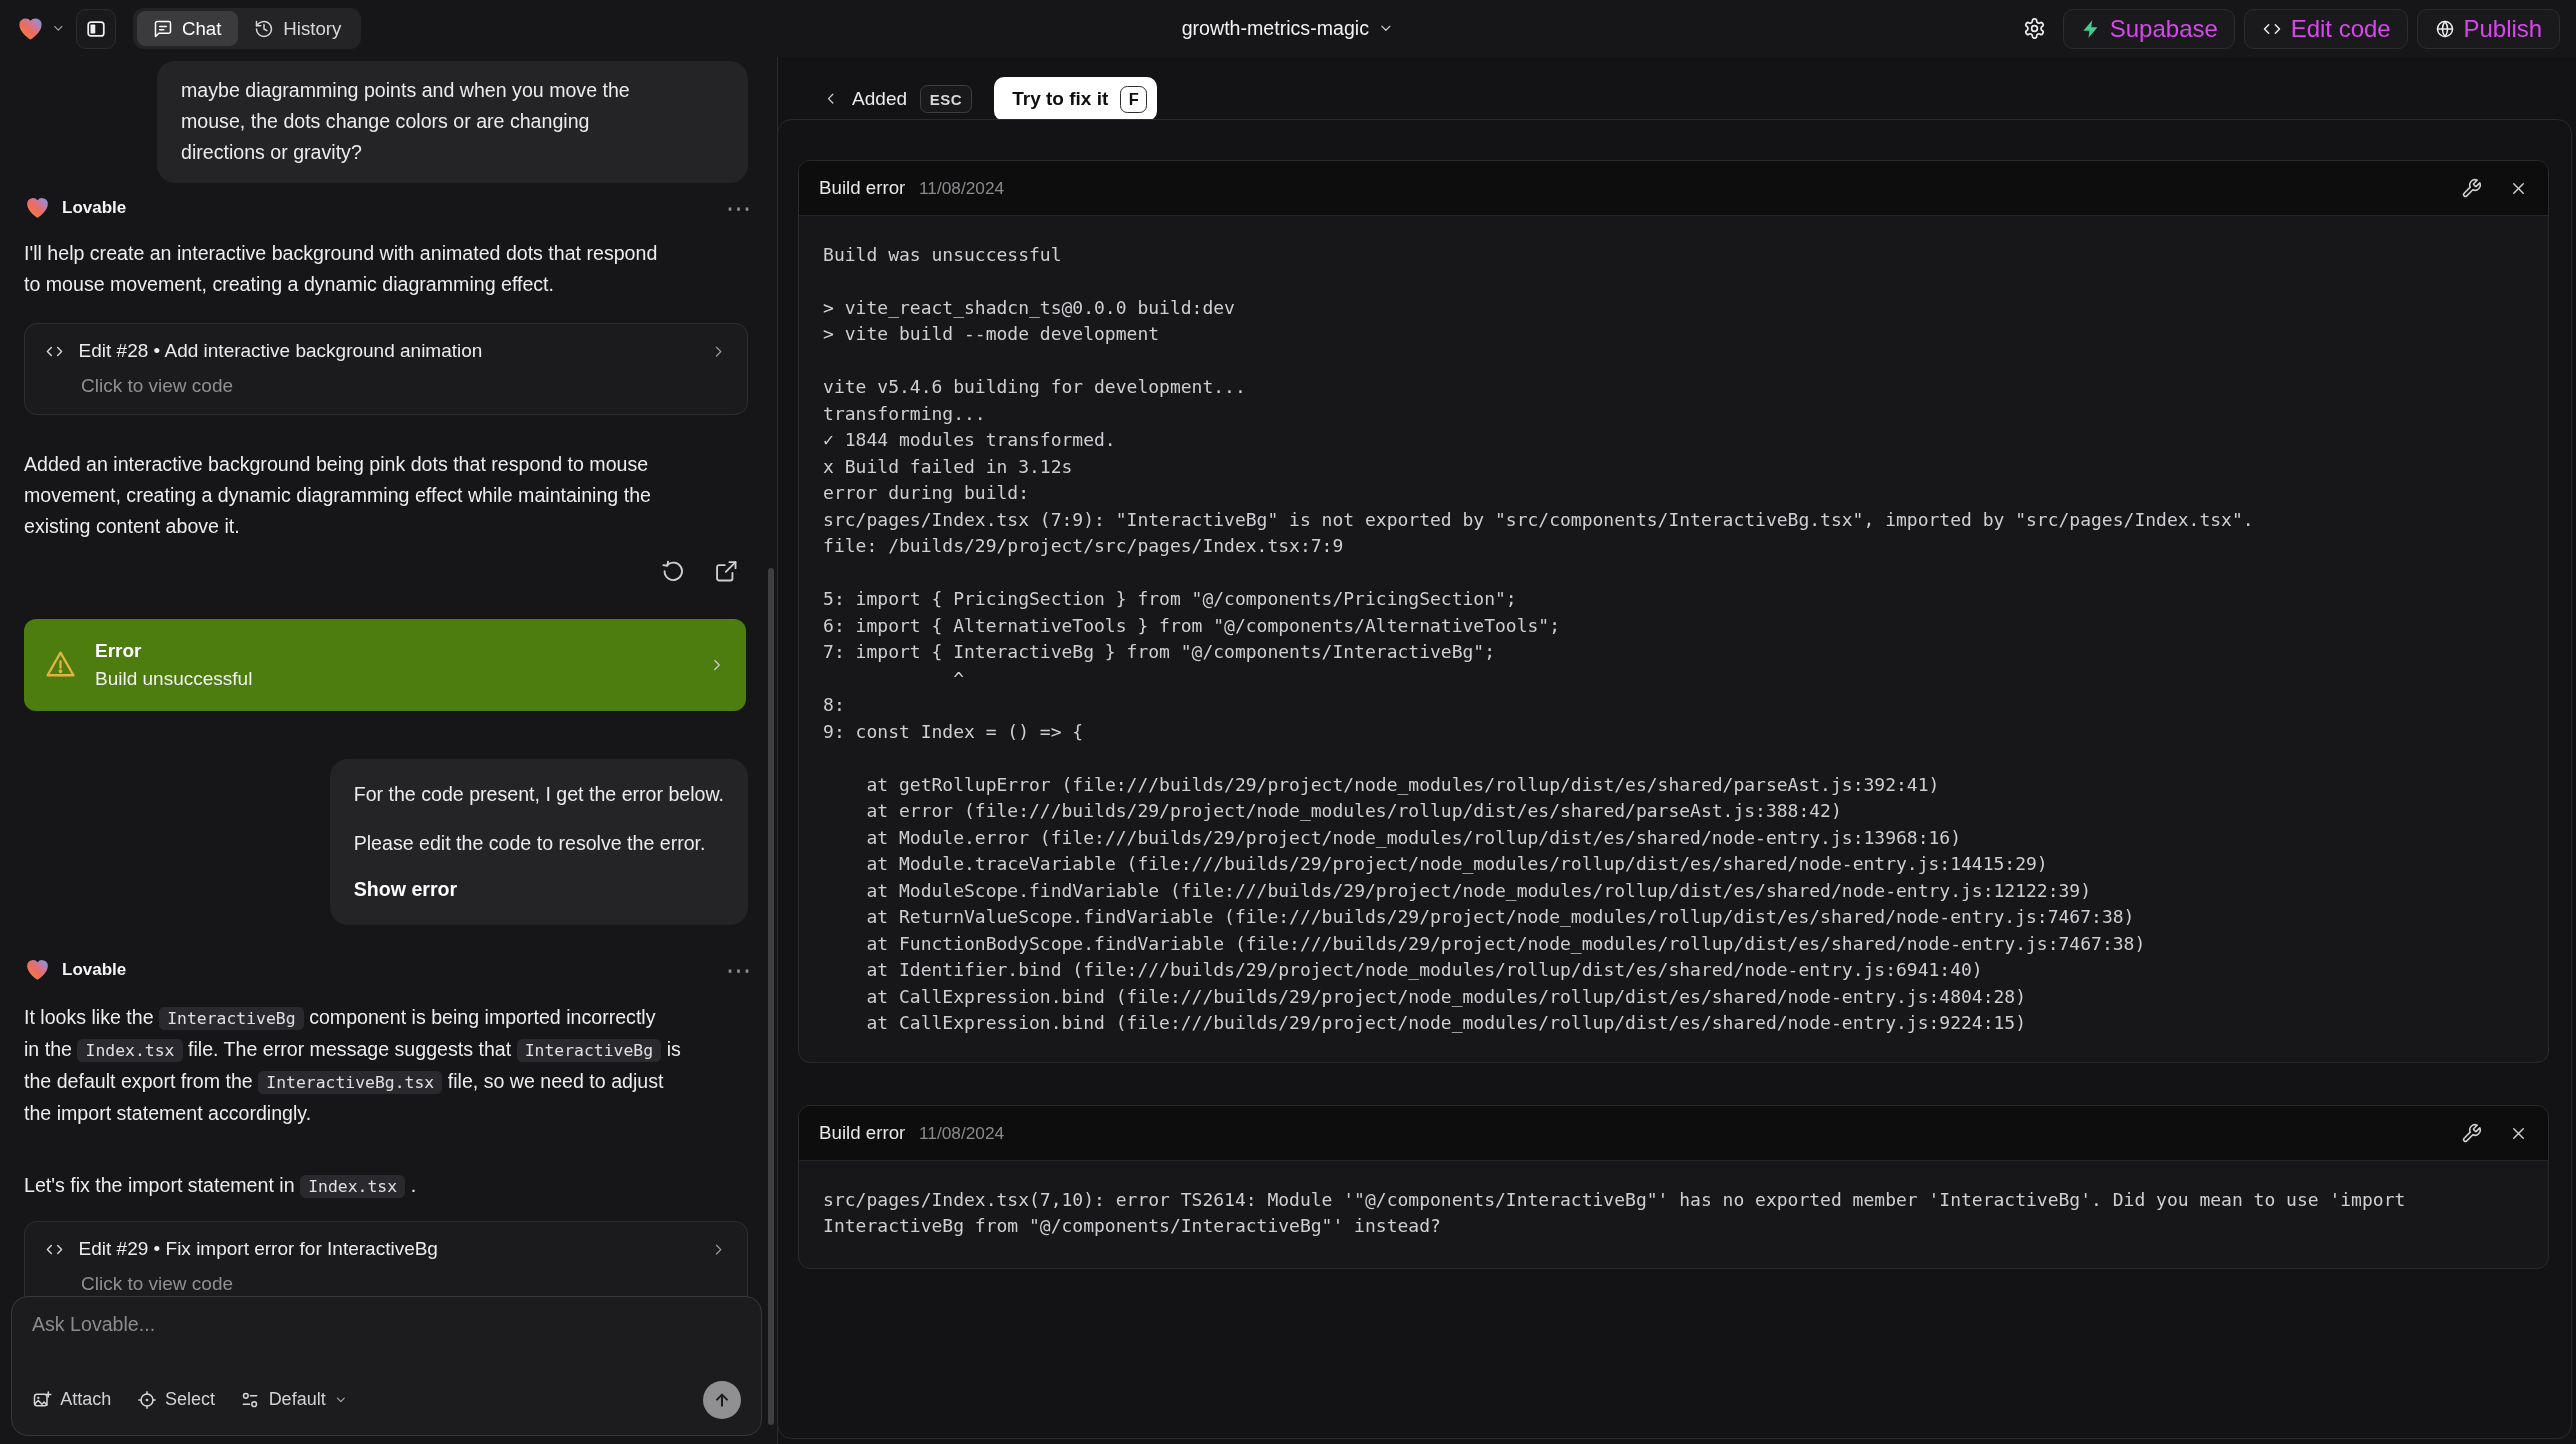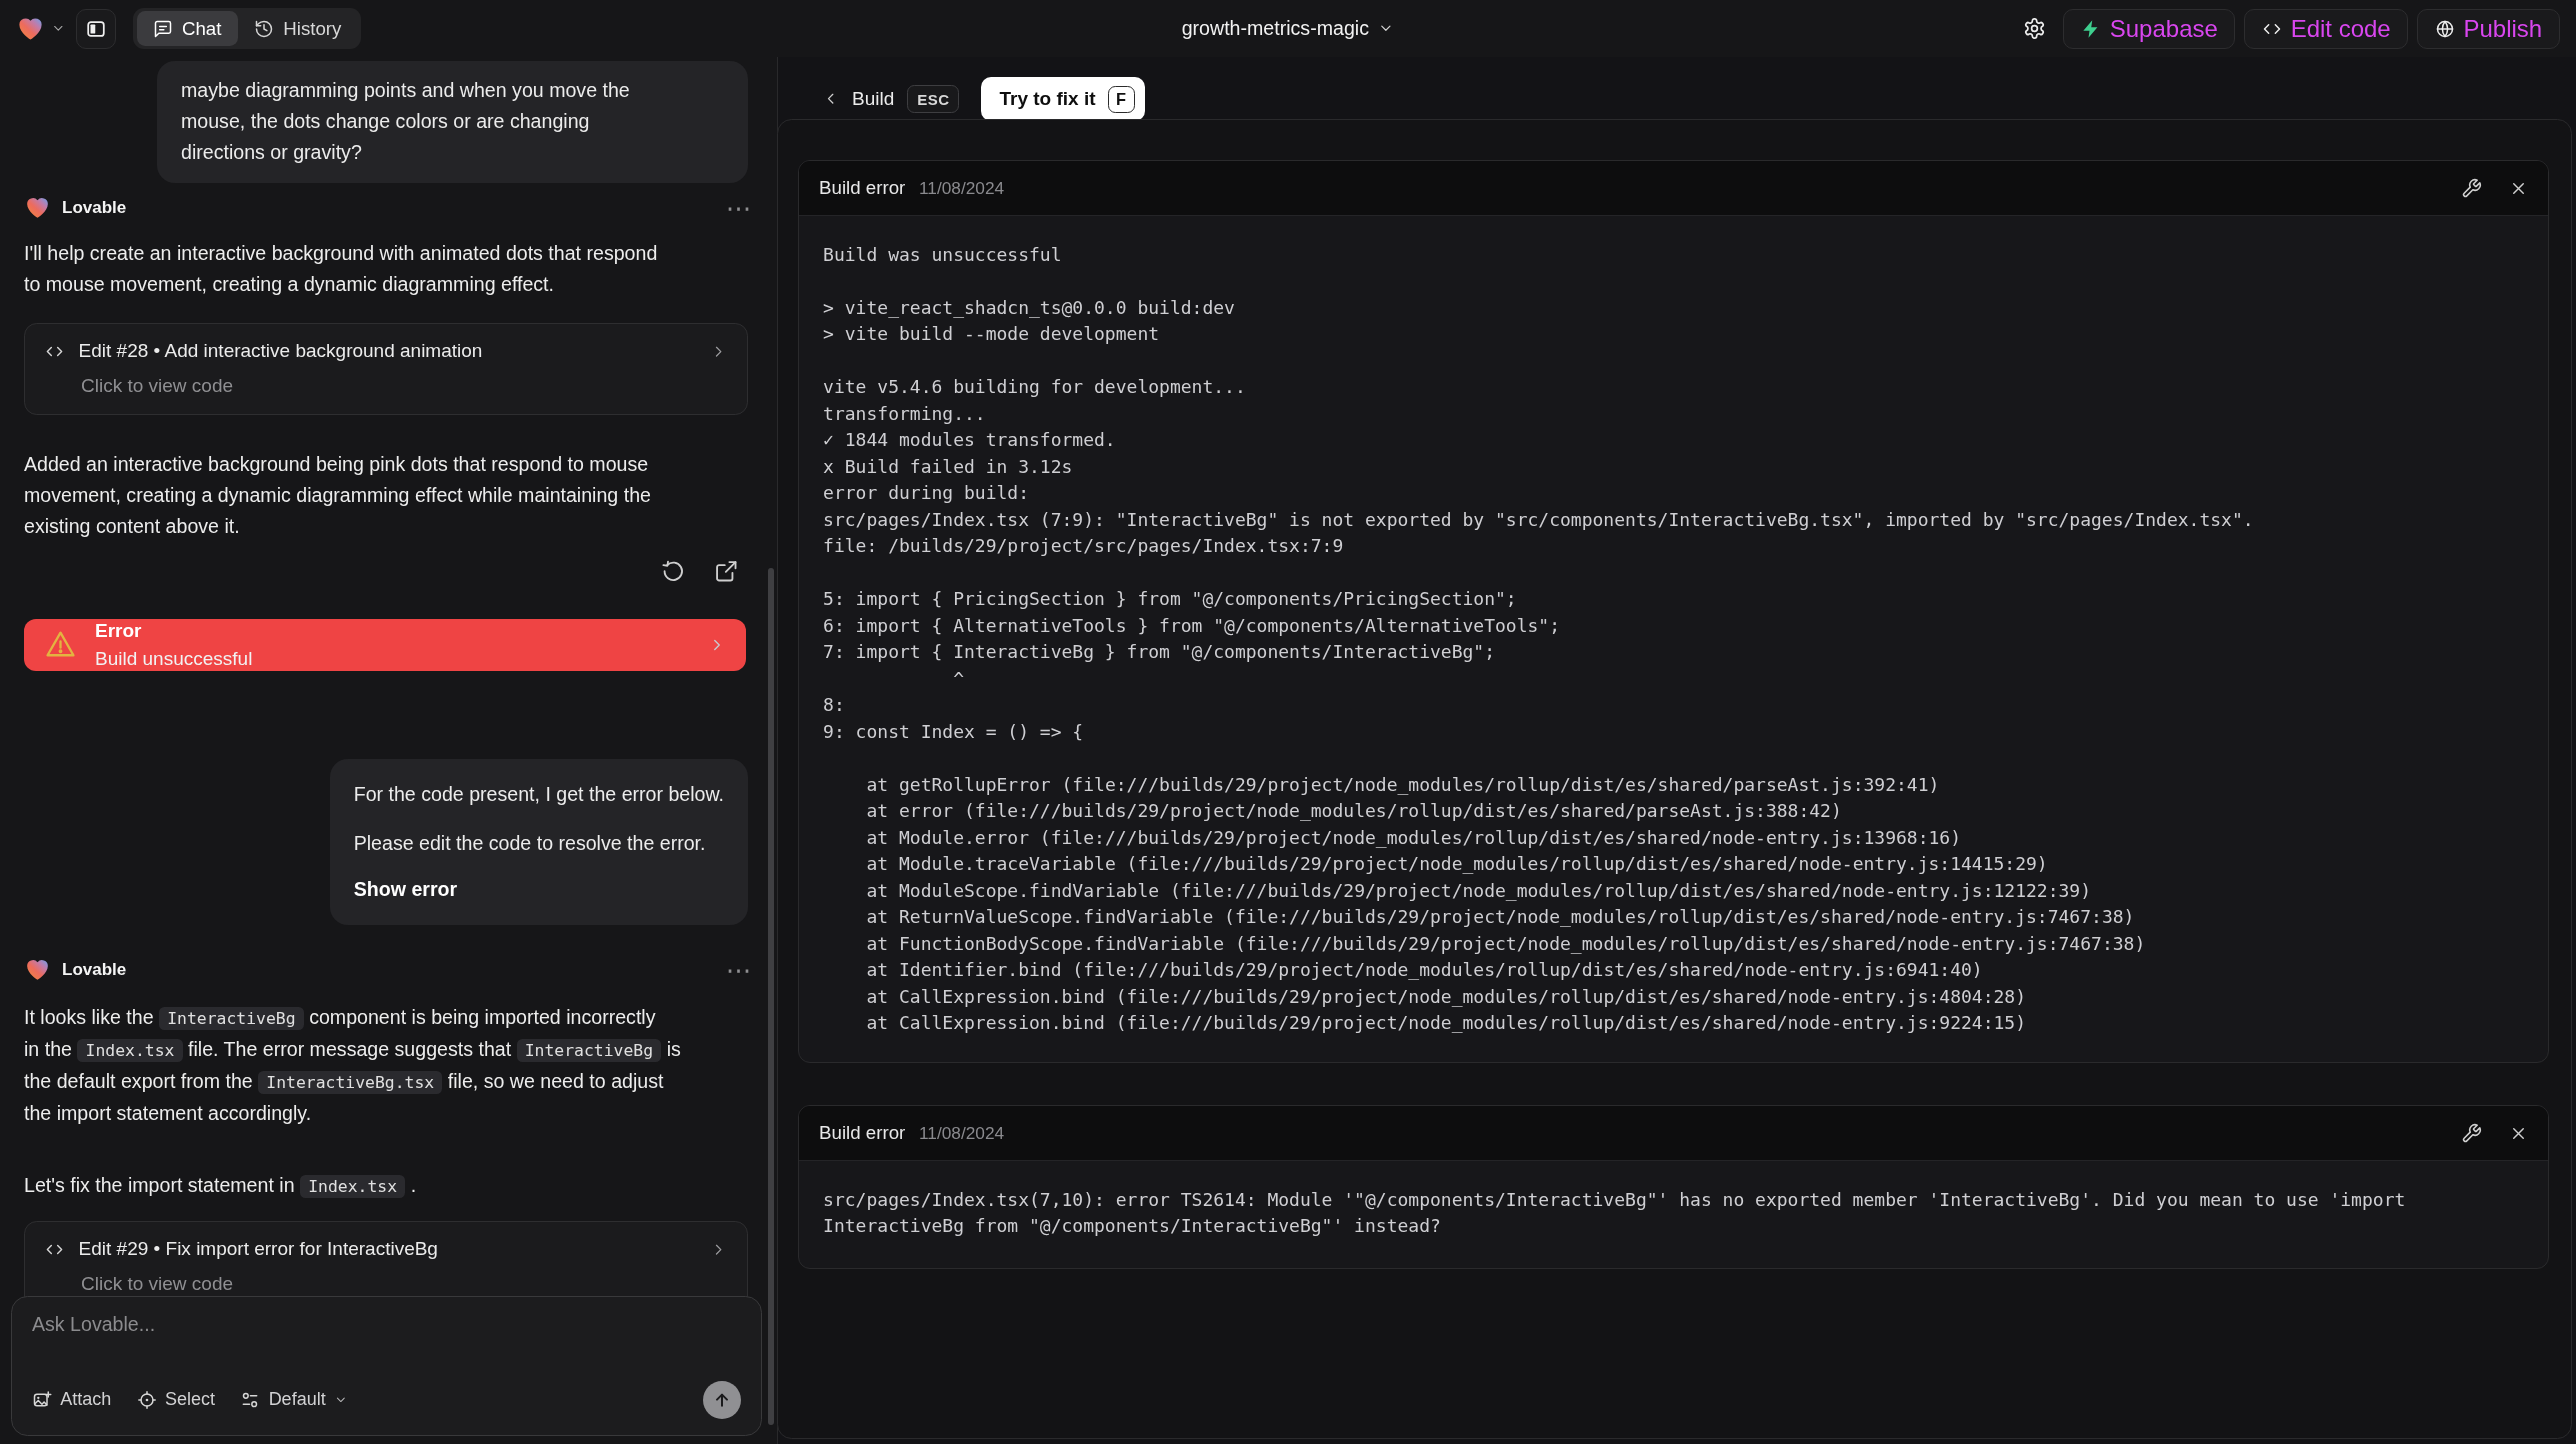--- a/index.html
+++ b/index.html
@@ -45,22 +45,22 @@
           border-radius:5.5px; padding:1.8px 8.2px; color:#e0e0e0; }
   .edit-card { position:absolute; left:24px; width:724px; background:#1b1b1d; border:0.9px solid #2e2e30;
                border-radius:12.8px; padding:16.4px 20px; }
   .edit-28 { top:266px; } .edit-29 { top:1164px; }
   .edit-row1 { display:flex; align-items:center; gap:14.6px; }
   .edit-title { font-size:19px; color:#ececec; }
   .edit-chev { margin-left:auto; }
   .edit-sub { margin-left:36px; margin-top:12.8px; font-size:19px; color:#8f8f92; }
   .msg-actions { position:absolute; top:500px; right:36px; display:flex; gap:24px; }
   .icon-btn { width:29px; height:29px; display:flex; align-items:center; justify-content:center; }
-  .error-card { position:absolute; top:562px; left:24px; width:722px; background:#ef4444;
-                border-radius:12px; padding:1px 20px; display:flex; align-items:center; gap:18px; }
+  .error-card { position:absolute; top:562px; left:24px; width:722px; background:#4d7c0f;
+                border-radius:12px; padding:21px 20px; display:flex; align-items:center; gap:18px; }
   .error-texts { display:flex; flex-direction:column; gap:5.5px; }
   .error-title { font-weight:700; color:#ffffff; font-size:19px; }
   .error-sub { color:#f2f2f3; font-size:19px; }
   .error-chev { margin-left:auto; }
   .bubble-2 { position:absolute; top:702px; right:29px; padding:20px 24px; }
   .bubble-2 p { white-space:nowrap; }
   .b2-p2 { margin-top:18px; }
   .b2-link { margin-top:14.6px; font-weight:700; color:#ffffff; }
   .scroll-thumb { position:absolute; top:511px; right:2.7px; width:6.4px; height:857px;
                   background:#3f3f42; border-radius:3.6px; }
@@ -384,21 +384,21 @@
 
 <main class="workbench">
 
   <div class="fix-bar">
     <div class="exit-group">
       <span>
         <svg class="ico" width="17.3" height="17.3" viewBox="0 0 24 24" style="stroke:#cfcfcf">
             <path d="m15 6-6 6 6 6"></path>
           </svg>
       </span>
-      <span class="exit-label">Build</span>
+      <span class="exit-label">Added</span>
       <span class="key-badge">ESC</span>
     </div>
     <div class="fix-btn">
       <span class="fix-label">Try to fix it</span>
       <span class="f-badge">F</span>
     </div>
   </div>
 
   <div class="err-container">
 

